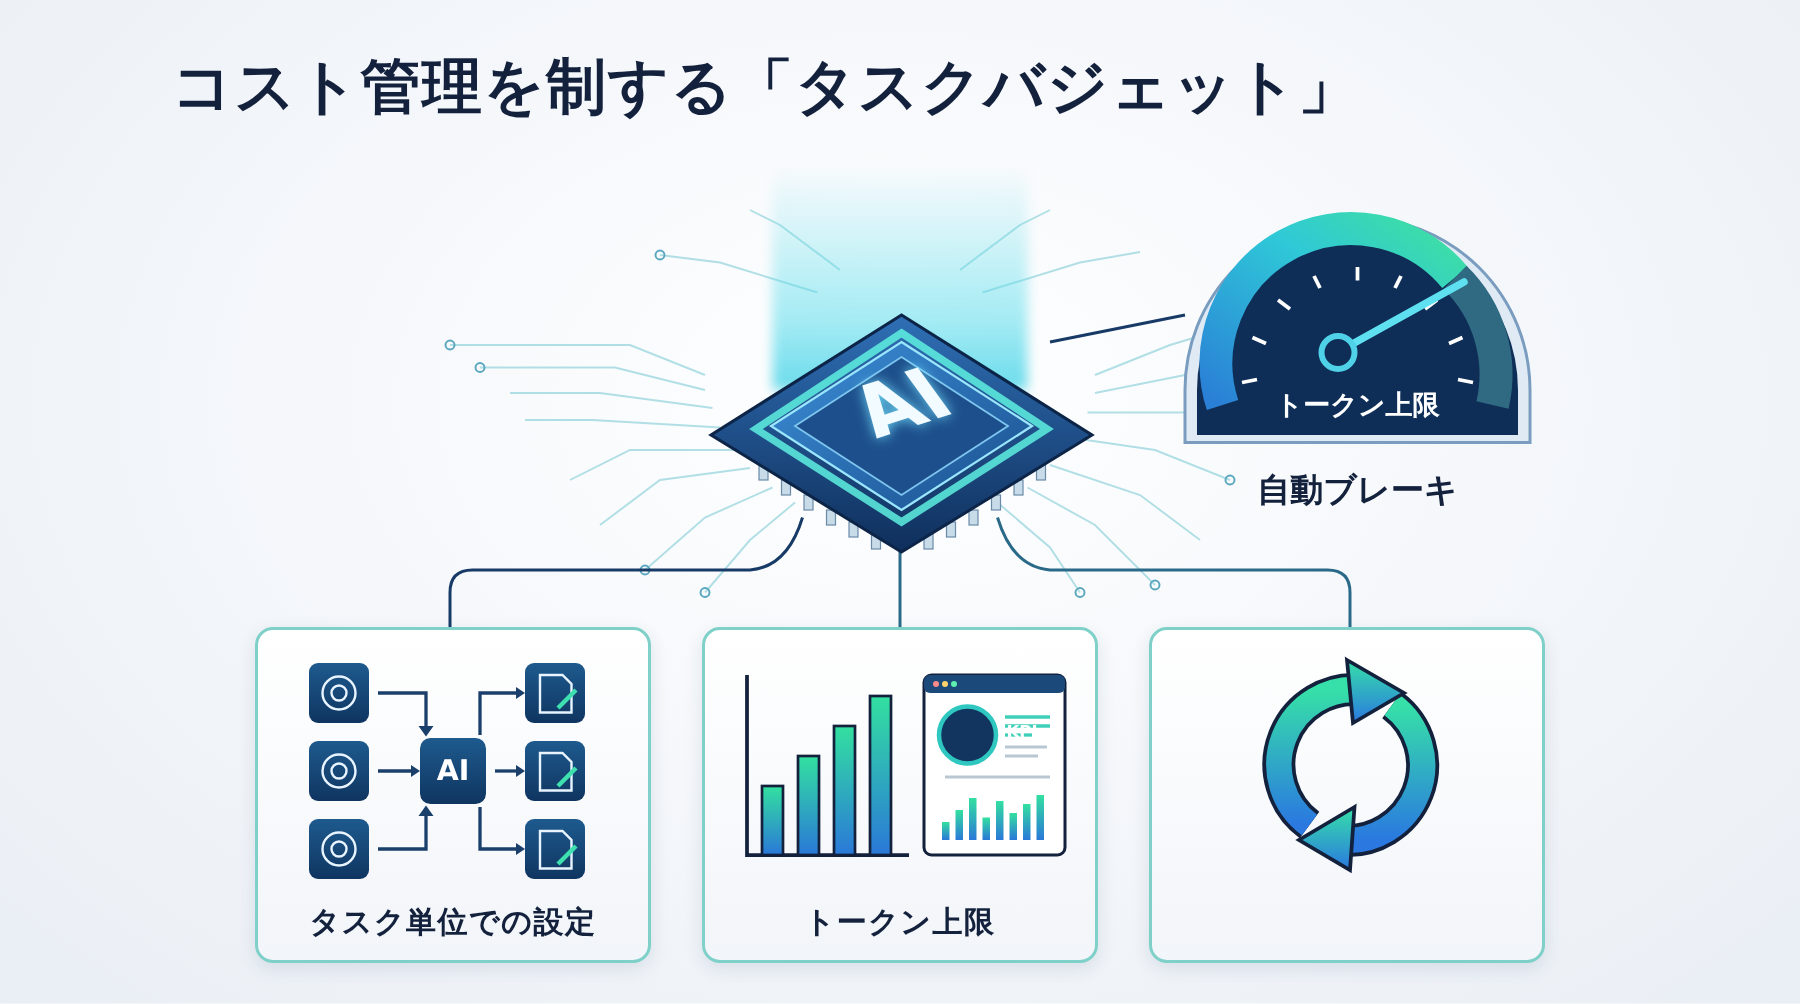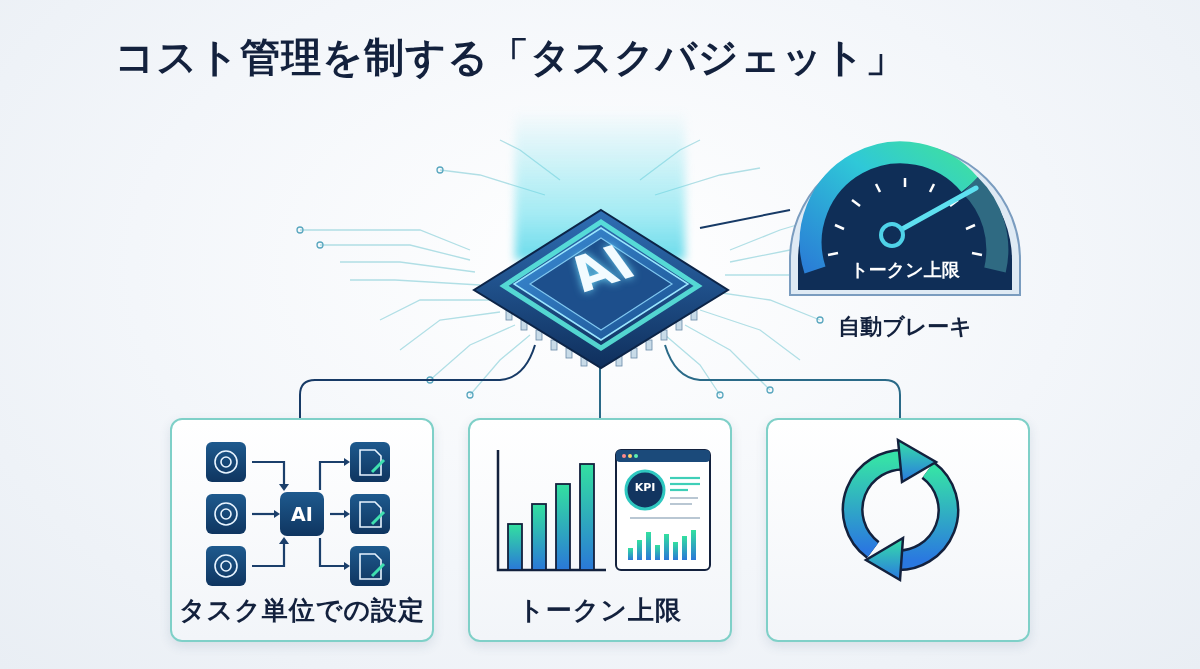--- a/index.html
+++ b/index.html
@@ -42,30 +42,30 @@
     border: 2px solid #7fd0c8; border-radius: 12px;
     background: linear-gradient(180deg, #ffffff 0%, #f2f5f9 100%);
     box-shadow: 0 4px 12px rgba(40,70,110,0.12);
   }
   .panel-1 { left: 170px; }
   .panel-2 { left: 468px; }
   .panel-3 { left: 766px; }
   .panel-svg { position: absolute; left: 0; top: 0; }
   .panel-label {
     position: absolute; left: 0; bottom: 12px; width: 100%; text-align: center;
-    font-size: 26px; font-weight: bold; color: #13213d; letter-spacing: 1px;
+    font-size: 20px; font-weight: bold; color: #13213d; letter-spacing: 1px;
   }
   .ai-box-text {
     position: absolute; left: 108px; top: 72px; width: 44px; height: 44px;
     display: flex; align-items: center; justify-content: center;
     font-size: 19px; font-weight: bold; color: #ffffff;
   }
   .kpi-text {
     position: absolute; left: 157px; top: 61px; width: 36px; height: 20px;
-    text-align: center; font-size: 11px; font-weight: bold; color: #ffffff;
+    font-size: 11px; font-weight: bold; color: #ffffff; padding-left: 44px;
   }
 </style>
 </head>
 <body>
 
 <svg class="bg-svg" width="1200" height="669">
   <g stroke="#9fd8e0" stroke-width="1.3" fill="none" opacity="0.8">
     <path d="M470 250 L420 230 L300 230"></path>
     <path d="M470 260 L410 245 L320 245"></path>
     <path d="M475 272 L400 262 L340 262"></path>

